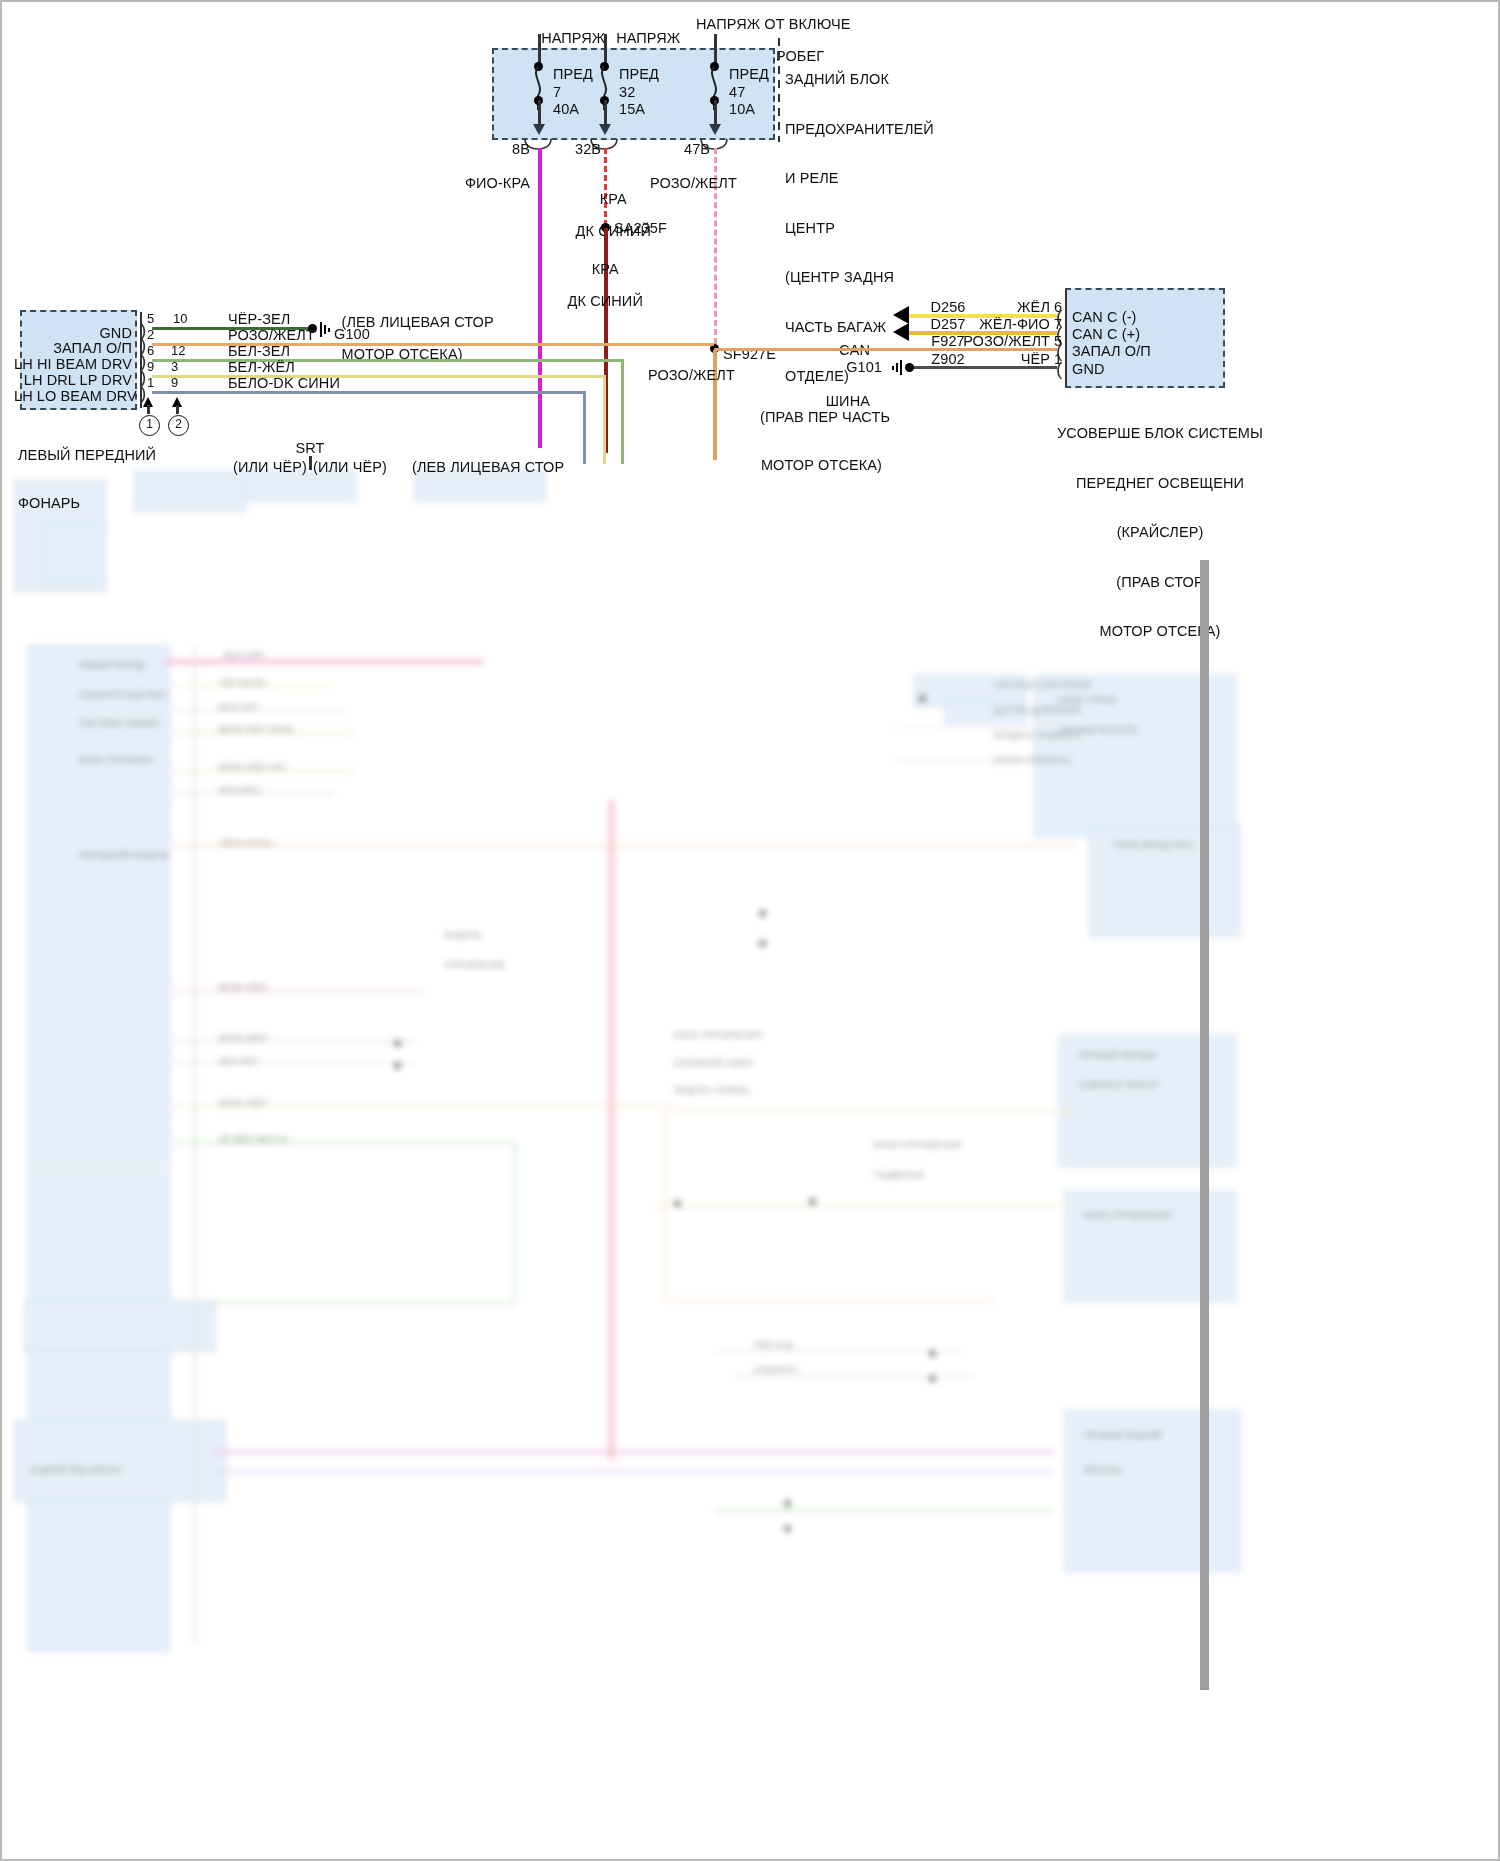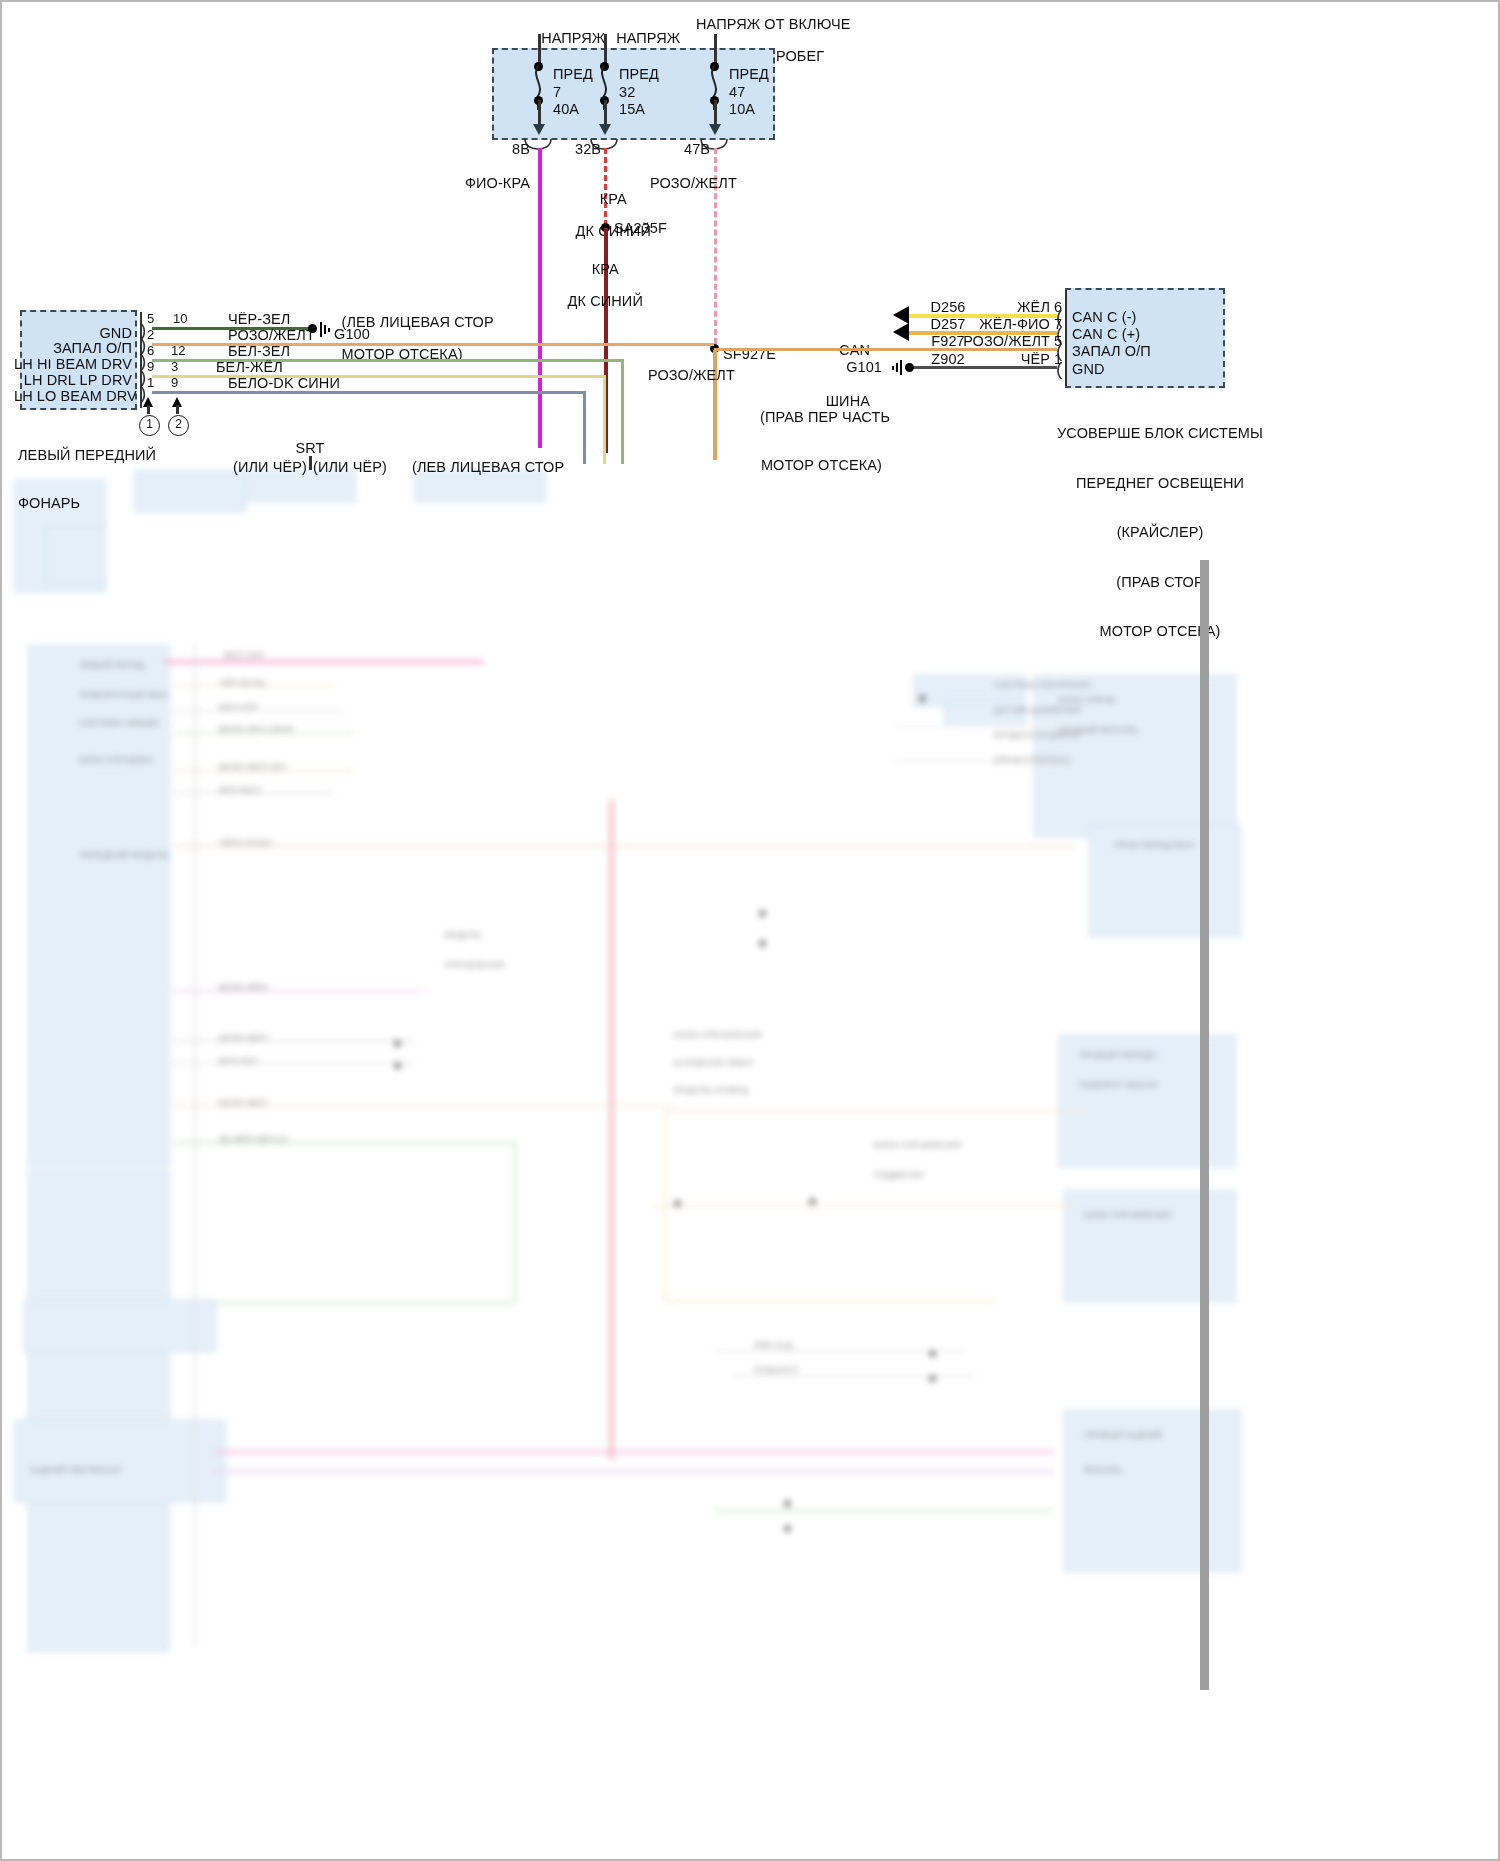--- a/index.html
+++ b/index.html
@@ -232,20 +232,35 @@
   <svg class="fuse" style="left:707px;top:66px;" viewBox="0 0 14 44">
     <path d="M7 0 C0 10, 14 20, 7 30 L7 44" stroke="#222" stroke-width="2" fill="none"></path>
   </svg>
   <div class="dot" style="left:710px;top:96px;"></div>
   <div class="vwire thin abs" style="left:714px;top:100px;height:26px;"></div>
   <div class="arrow-down" style="left:709px;top:124px;"></div>
   <div class="txt abs" style="left:729px;top:66px;">ПРЕД</div>
   <div class="txt abs" style="left:729px;top:84px;">47</div>
   <div class="txt abs" style="left:729px;top:101px;">10A</div>
 
+  <div class="abs" style="left:778px;top:38px;">
+    <div style="display:flex;">
+      <div style="width:2px;background:#333;height:104px;margin-right:5px;
+                  background:repeating-linear-gradient(#333 0 8px,transparent 8px 14px);"></div>
+      <div class="txt" style="line-height:16.5px;">
+        <div>ЗАДНИЙ БЛОК</div>
+        <div>ПРЕДОХРАНИТЕЛЕЙ</div>
+        <div>И РЕЛЕ</div>
+        <div>ЦЕНТР</div>
+        <div>(ЦЕНТР ЗАДНЯ</div>
+        <div>ЧАСТЬ БАГАЖ</div>
+        <div>ОТДЕЛЕ)</div>
+      </div>
+    </div>
+  </div>
 
   <svg class="abs" style="left:524px;top:138px;" width="28" height="12" viewBox="0 0 28 12">
     <path d="M1 1 C1 9, 9 11, 14 11 C19 11, 27 9, 27 1" stroke="#333" stroke-width="1.6" fill="none"></path>
   </svg>
   <div class="txt abs" style="left:512px;top:141px;">8B</div>
 
   <svg class="abs" style="left:590px;top:138px;" width="28" height="12" viewBox="0 0 28 12">
     <path d="M1 1 C1 9, 9 11, 14 11 C19 11, 27 9, 27 1" stroke="#333" stroke-width="1.6" fill="none"></path>
   </svg>
   <div class="txt abs" style="left:575px;top:141px;">32B</div>
@@ -311,21 +326,21 @@
   <div class="txt sm abs" style="left:147px;top:343px;">6</div>
   <div class="txt sm abs" style="left:171px;top:343px;">12</div>
   <div class="txt abs" style="left:228px;top:343px;">БЕЛ-ЗЕЛ</div>
   <div class="wire abs" style="left:152px;top:359px;width:472px;background:#8fb77a;"></div>
   <div class="vwire abs" style="left:621px;top:359px;height:105px;background:#8fb77a;"></div>
 
   <div class="txt abs r" style="left:14px;top:372px;width:118px;">LH DRL LP DRV</div>
   <div class="pinbrk" style="left:140px;top:367px;">)</div>
   <div class="txt sm abs" style="left:147px;top:359px;">9</div>
   <div class="txt sm abs" style="left:171px;top:359px;">3</div>
-  <div class="txt abs" style="left:216px;top:359px;">БЕЛ-ЖЁЛ</div>
+  <div class="txt abs" style="left:228px;top:359px;">БЕЛ-ЖЁЛ</div>
   <div class="wire abs" style="left:152px;top:375px;width:454px;background:#ddd98a;"></div>
   <div class="vwire abs" style="left:603px;top:375px;height:89px;background:#ddd98a;"></div>
 
   <div class="txt abs r" style="left:14px;top:388px;width:118px;">LH LO BEAM DRV</div>
   <div class="pinbrk" style="left:140px;top:383px;">)</div>
   <div class="txt sm abs" style="left:147px;top:375px;">1</div>
   <div class="txt sm abs" style="left:171px;top:375px;">9</div>
   <div class="txt abs" style="left:228px;top:375px;">БЕЛО-DK СИНИ</div>
   <div class="wire abs" style="left:152px;top:391px;width:434px;background:#7f8fa8;"></div>
   <div class="vwire abs" style="left:583px;top:391px;height:73px;background:#7f8fa8;"></div>

